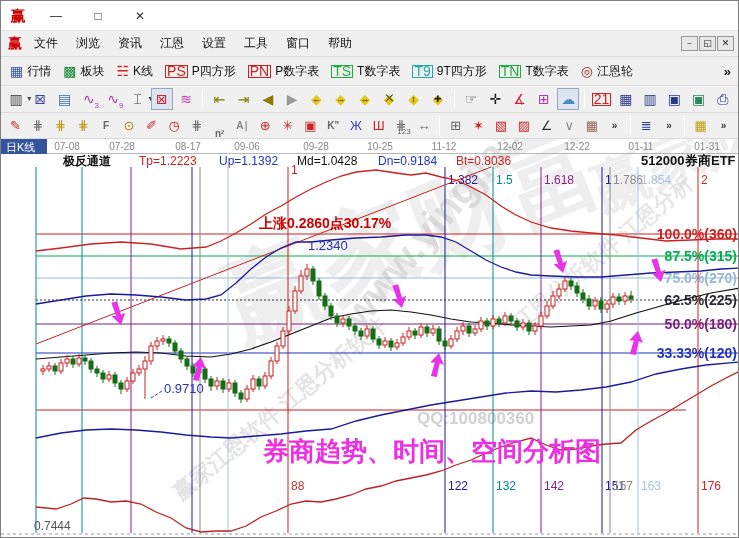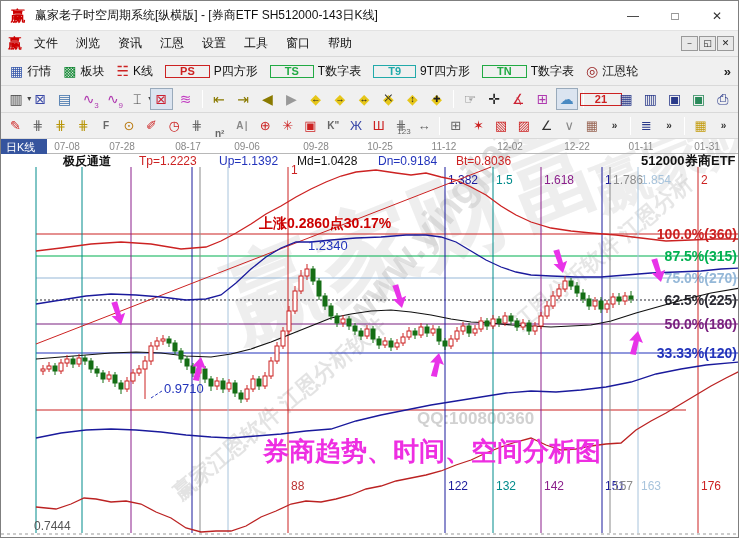--- a/index.html
+++ b/index.html
@@ -14,42 +14,41 @@
   .menubar{height:26px;background:#f0f0f0;display:flex;align-items:center;border-bottom:1px solid #d9d9d9;}
   .menu-logo{width:20px;color:#c00;font-weight:bold;font-size:14px;text-align:center;margin-left:4px;}
   .menu-item{font-size:12px;color:#111;padding:4px 9px;white-space:nowrap;}
   .mdi-group{margin-left:auto;margin-right:4px;display:flex;gap:1px;}
   .mdi-btn{width:17px;height:15px;border:1px solid #999;background:#e8e8e8;font-size:9px;line-height:13px;text-align:center;color:#222;}
   
   .toolbar{background:#f0f0f0;display:flex;align-items:center;border-bottom:1px solid #d9d9d9;padding:0 3px;position:relative;}
   .tb1{height:29px;}.tb2{height:27px;}.tb3{height:26px;}
   .tbtn{display:flex;align-items:center;gap:4px;padding:2px 6px;font-size:12px;color:#111;white-space:nowrap;}
   .tbtn .glyph{font-size:14px;line-height:14px;}
-  .boxg{font-size:11px;font-weight:bold;border:1px solid currentColor;padding:0 14px;line-height:11px;}
+  .boxg{font-size:14px;font-weight:normal;border:1px solid currentColor;padding:0 1px;line-height:11px;}
   .ibtn{position:relative;width:24px;height:22px;display:flex;align-items:center;justify-content:center;font-size:14px;margin:0 1px;}
   .tb3 .ibtn{width:22px;height:20px;font-size:13px;}
   .ibtn.pressed{background:#dbe4f0;border:1px solid #9ab;}
   .ibtn .sub{position:absolute;right:1px;bottom:0;font-size:8px;color:inherit;}
   .ibtn .ov{position:absolute;left:50%;top:50%;transform:translate(-50%,-55%);font-size:9px;color:#222;font-weight:bold;}
   .ibtn .dd{position:absolute;right:-4px;top:6px;font-size:8px;color:#444;}
   .vsep{width:1px;height:18px;background:#c7c7c7;border-right:1px solid #fff;margin:0 4px;}
   .tb-overflow{margin-left:auto;font-size:13px;font-weight:bold;color:#222;padding:0 4px;}
   .txtg{font-size:10px;font-weight:bold;}
   
   .chart-area{position:relative;width:739px;height:400px;background:#fff;}
   svg text{font-family:"Liberation Sans","DejaVu Sans",sans-serif;}
 </style>
 </head>
 <body>
 
 <div class="window">
 
   <div class="titlebar">
     <div class="app-logo">赢</div>
-    <div class="title-text">赢家老子时空周期系统[纵横版] - [券商ETF  SH512000-143日K线]</div>
     <div class="win-btn">—</div>
     <div class="win-btn">□</div>
     <div class="win-btn">✕</div>
   </div>
 
   <div class="menubar">
     <div class="menu-logo">赢</div>
     <div id="menu-items" style="display:flex;text-align:center;">
         <span class="menu-item">文件</span>
         <span class="menu-item">浏览</span>
@@ -76,20 +75,24 @@
         <span class="glyph" style="color: rgb(17, 136, 51);">▩</span>
         <span>板块</span>
       </div>
       <div class="tbtn">
         <span class="glyph" style="color: rgb(204, 34, 34);">☵</span>
         <span>K线</span>
       </div>
       <div class="tbtn">
         <span class="boxg" style="color: rgb(204, 34, 34);">PS</span>
         <span>P四方形</span>
+      </div>
+      <div class="tbtn">
+        <span class="boxg" style="color: rgb(204, 34, 34);">PN</span>
+        <span>P数字表</span>
       </div>
       <div class="tbtn">
         <span class="boxg" style="color: rgb(34, 170, 68);">TS</span>
         <span>T数字表</span>
       </div>
       <div class="tbtn">
         <span class="boxg" style="color: rgb(34, 170, 170);">T9</span>
         <span>9T四方形</span>
       </div>
       <div class="tbtn">

